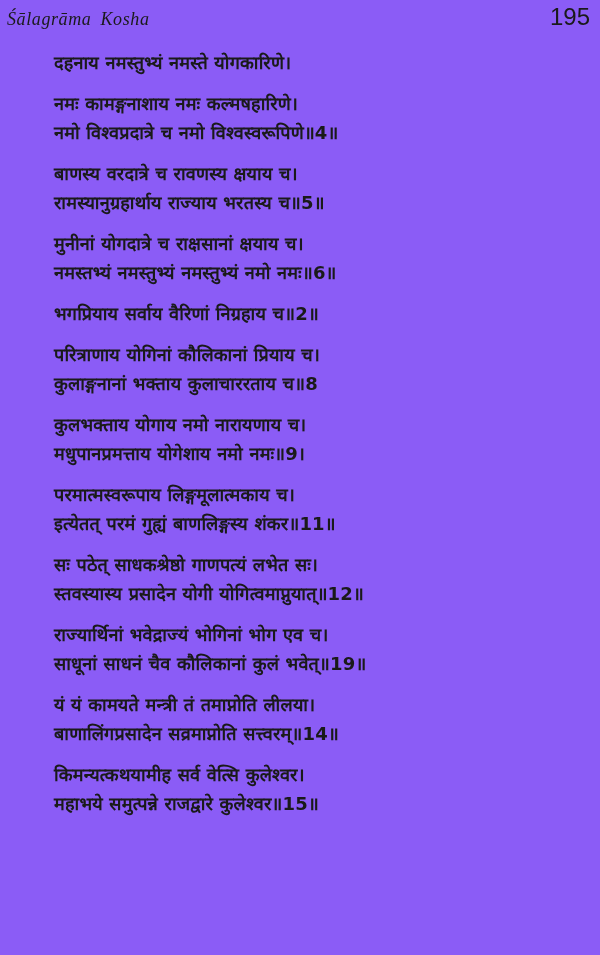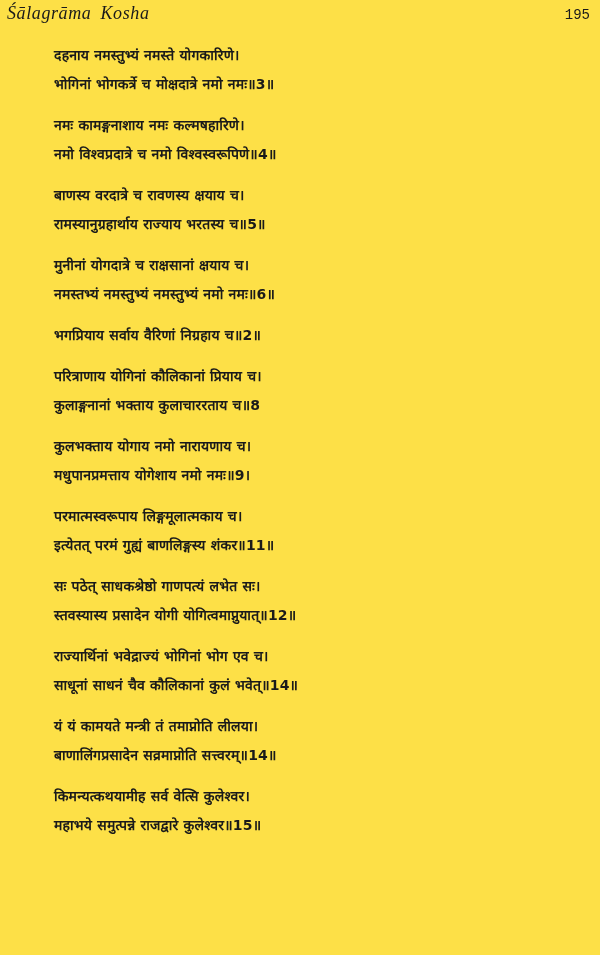--- a/index.html
+++ b/index.html
@@ -5,72 +5,71 @@
   html, body {
     margin: 0;
     padding: 0;
     background: #e8e8e6;
   }
   .page {
     position: relative;
     width: 600px;
     height: 955px;
     margin: 0 auto;
-    background: #fde047;
+    background: #8b5cf6;
     color: #1a1a1a;
     overflow: hidden;
     box-sizing: border-box;
   }
   .page-header {
     display: flex;
     justify-content: space-between;
     align-items: baseline;
     padding: 3px 8px 0 7px;
   }
   .book-title {
     font-family: "Liberation Serif", serif;
     font-style: italic;
     font-size: 18px;
     letter-spacing: 0.6px;
     word-spacing: 4px;
   }
   .page-number {
-    font-family: Liberation Mono, monospace;
-    font-size: 14px;
+    font-family: Liberation Sans, sans-serif;
+    font-size: 24px;
     padding-right: 2px;
   }
   .verse-area {
     padding: 17px 0 0 54px;
   }
   .couplet {
     margin: 0 0 12px 0;
   }
   .vline {
     margin: 0;
     font-family: "DejaVu Sans", sans-serif;
     font-weight: 700;
-    font-size: 14px;
+    font-size: 18px;
     line-height: 29px;
     white-space: nowrap;
     letter-spacing: 0.2px;
   }
 </style>
 </head>
 <body>
 
 <div class="page">
   <div class="page-header">
     <span class="book-title">Śālagrāma Kosha</span>
     <span class="page-number">195</span>
   </div>
 
   <div class="verse-area" id="verse-area">
       <div class="couplet">
         <p class="vline">दहनाय नमस्तुभ्यं नमस्ते योगकारिणे।</p>
-        <p class="vline">भोगिनां भोगकर्त्रे च मोक्षदात्रे नमो नमः॥3॥</p>
       </div>
       <div class="couplet">
         <p class="vline">नमः कामङ्गनाशाय नमः कल्मषहारिणे।</p>
         <p class="vline">नमो विश्वप्रदात्रे च नमो विश्वस्वरूपिणे॥4॥</p>
       </div>
       <div class="couplet">
         <p class="vline">बाणस्य वरदात्रे च रावणस्य क्षयाय च।</p>
         <p class="vline">रामस्यानुग्रहार्थाय राज्याय भरतस्य च॥5॥</p>
       </div>
       <div class="couplet">
@@ -93,21 +92,21 @@
       <div class="couplet">
         <p class="vline">परमात्मस्वरूपाय लिङ्गमूलात्मकाय च।</p>
         <p class="vline">इत्येतत् परमं गुह्यं बाणलिङ्गस्य शंकर॥11॥</p>
       </div>
       <div class="couplet">
         <p class="vline">सः पठेत् साधकश्रेष्ठो गाणपत्यं लभेत सः।</p>
         <p class="vline">स्तवस्यास्य प्रसादेन योगी योगित्वमाप्नुयात्॥12॥</p>
       </div>
       <div class="couplet">
         <p class="vline">राज्यार्थिनां भवेद्राज्यं भोगिनां भोग एव च।</p>
-        <p class="vline">साधूनां साधनं चैव कौलिकानां कुलं भवेत्॥14॥</p>
+        <p class="vline">साधूनां साधनं चैव कौलिकानां कुलं भवेत्॥19॥</p>
       </div>
       <div class="couplet">
         <p class="vline">यं यं कामयते मन्त्री तं तमाप्नोति लीलया।</p>
         <p class="vline">बाणालिंगप्रसादेन सव्रमाप्नोति सत्त्वरम्॥14॥</p>
       </div>
       <div class="couplet">
         <p class="vline">किमन्यत्कथयामीह सर्व वेत्सि कुलेश्वर।</p>
         <p class="vline">महाभये समुत्पन्ने राजद्वारे कुलेश्वर॥15॥</p>
       </div>
     </div>

